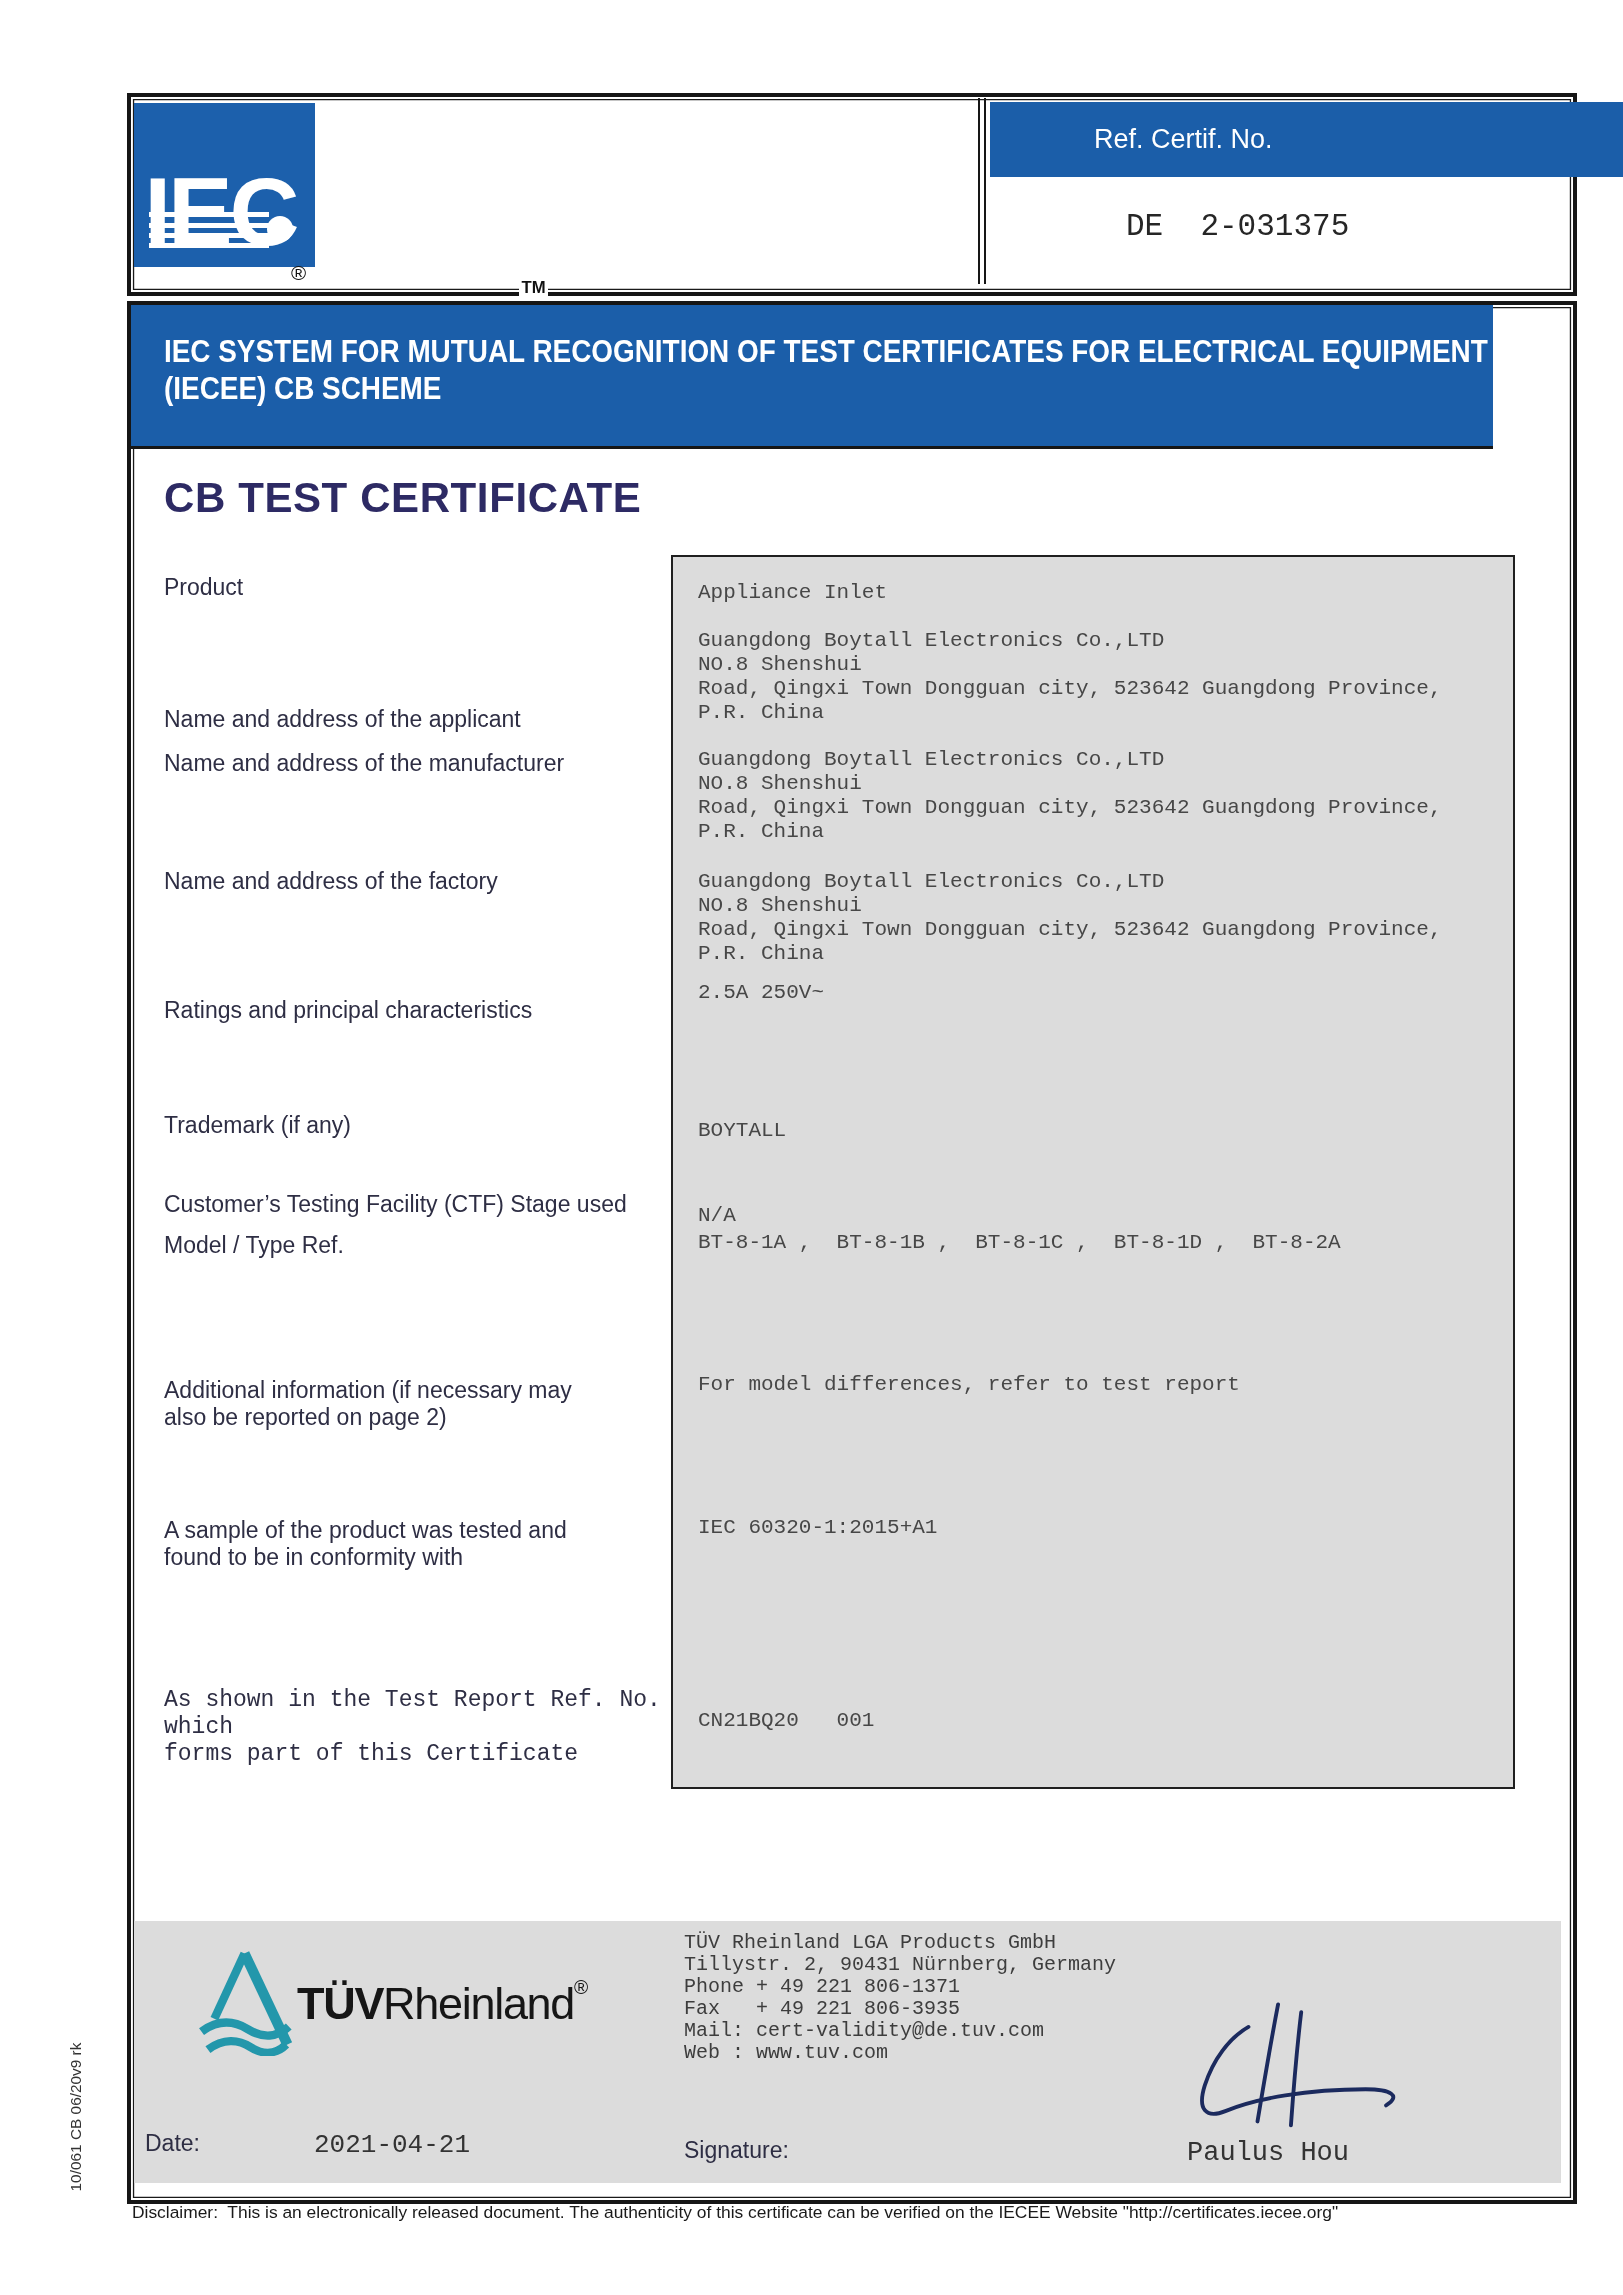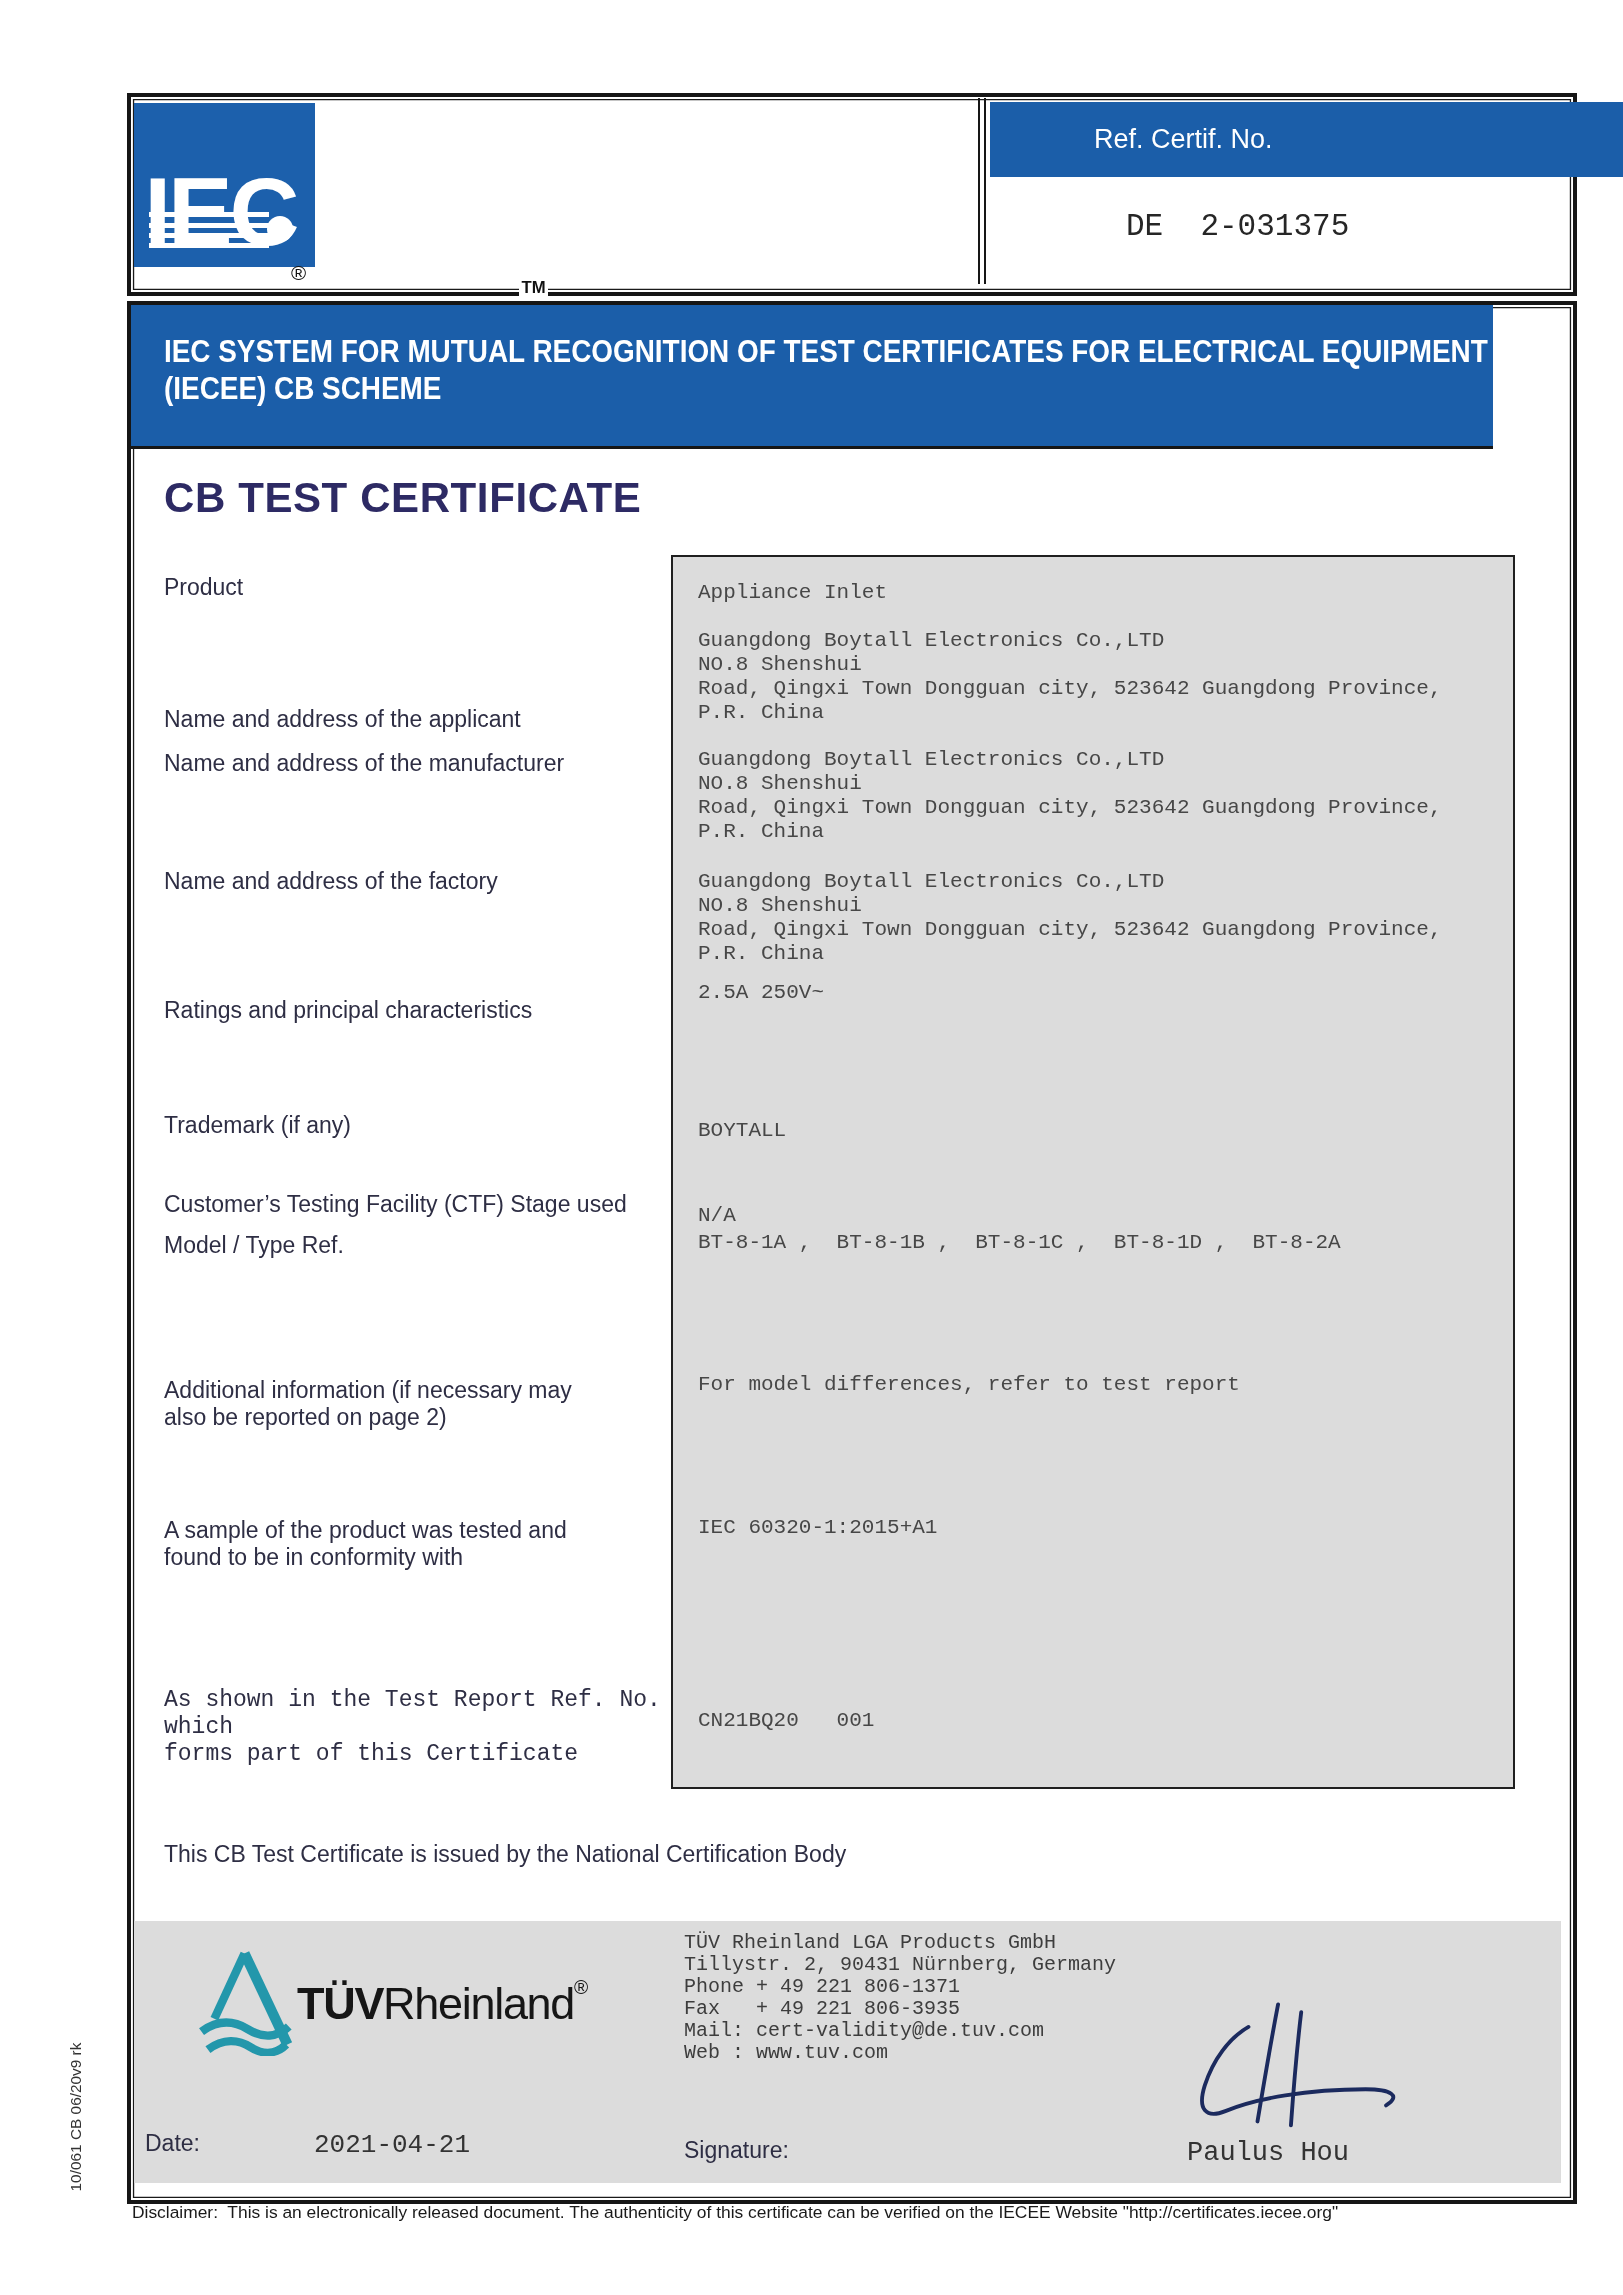--- a/index.html
+++ b/index.html
@@ -189,21 +189,20 @@
 Road, Qingxi Town Dongguan city, 523642 Guangdong Province,
 P.R. China</div>
   <div class="val" style="top:981px;">2.5A 250V~</div>
   <div class="val" style="top:1119px;">BOYTALL</div>
   <div class="val" style="top:1189px;margin-top:15px;">N/A</div>
   <div class="val" style="top:1231px;">BT-8-1A ,  BT-8-1B ,  BT-8-1C ,  BT-8-1D ,  BT-8-2A</div>
   <div class="val" style="top:1373px;">For model differences, refer to test report</div>
   <div class="val" style="top:1516px;">IEC 60320-1:2015+A1</div>
   <div class="val" style="top:1709px;">CN21BQ20   001</div>
 
-  <div class="issuer">This CB Test Certificate is issued by the National Certification Body</div>
 
   <div class="footer-gray"></div>
 
   <div class="abs" style="left:190px;top:1947px;">
     <svg width="109" height="109" viewBox="0 0 170 170" fill="none" stroke="#2397AB">
       <path d="M85 10 L152 152" stroke-width="16"></path>
       <path d="M85 10 L38 112" stroke-width="13"></path>
       <path d="M18 132 C45 112 70 116 90 128 C114 143 136 141 154 124" stroke-width="13"></path>
       <path d="M28 160 C52 142 76 144 94 156 C116 170 136 166 150 152" stroke-width="13"></path>
     </svg>

